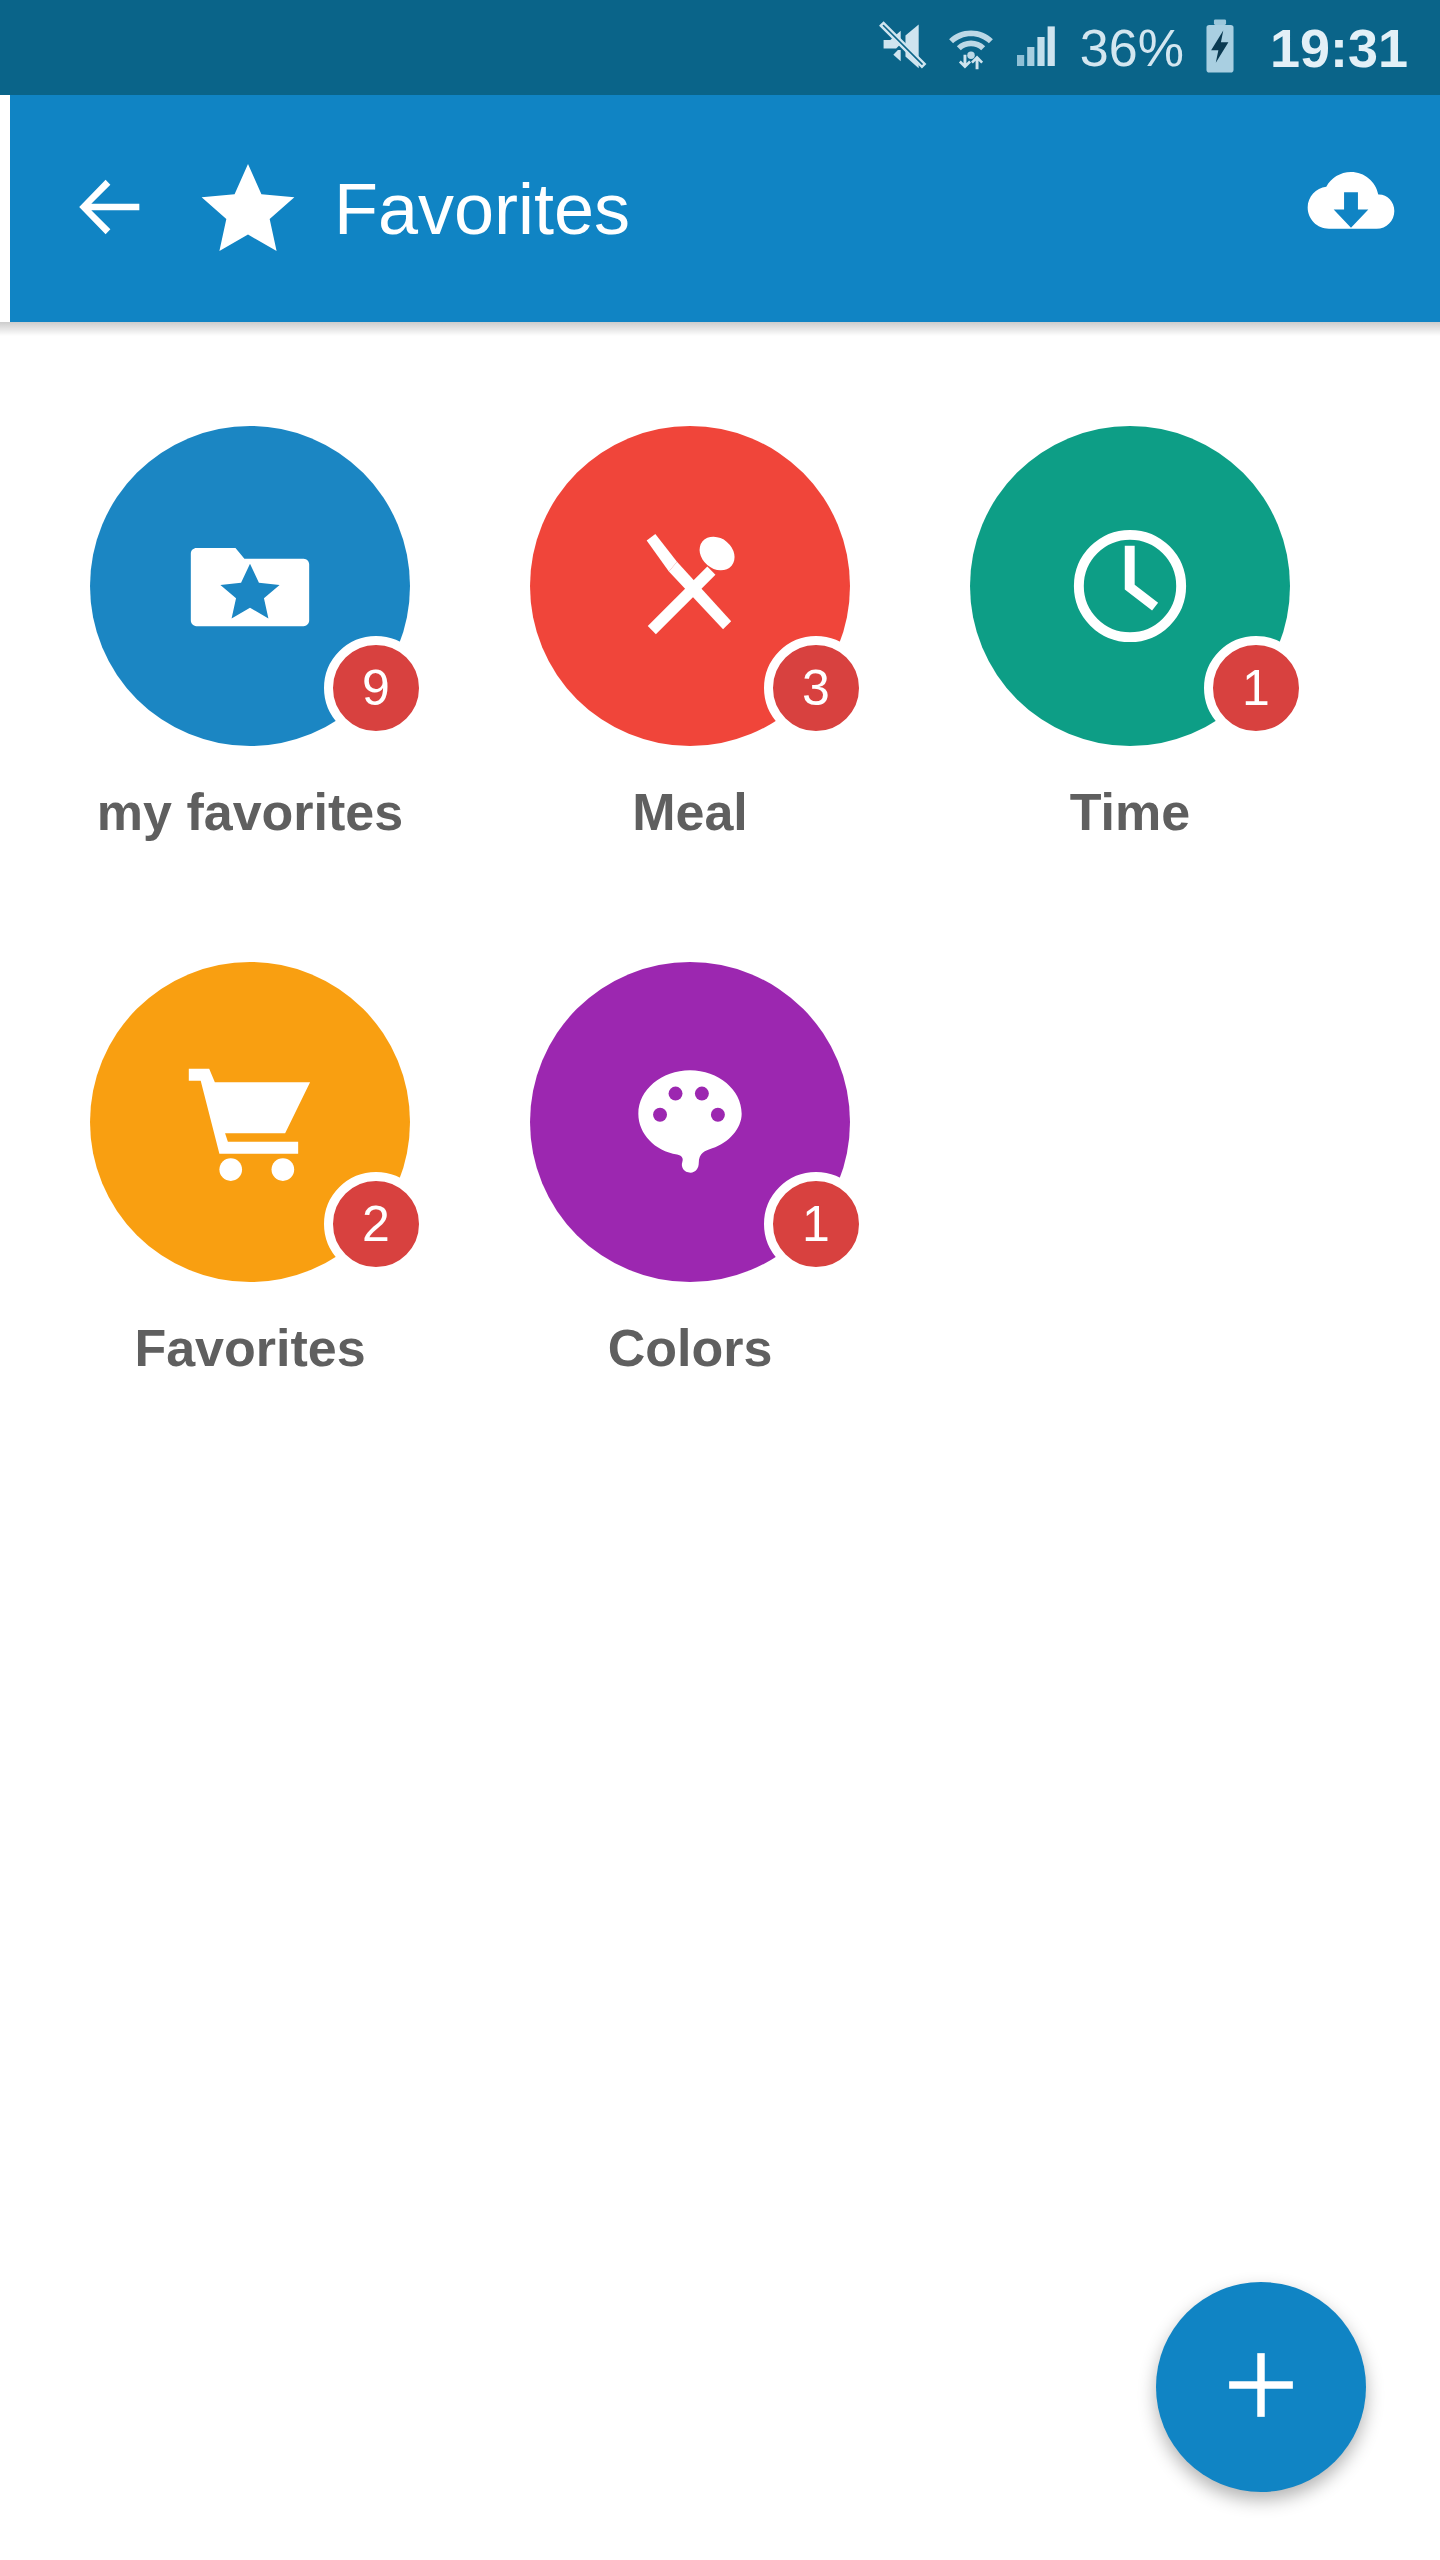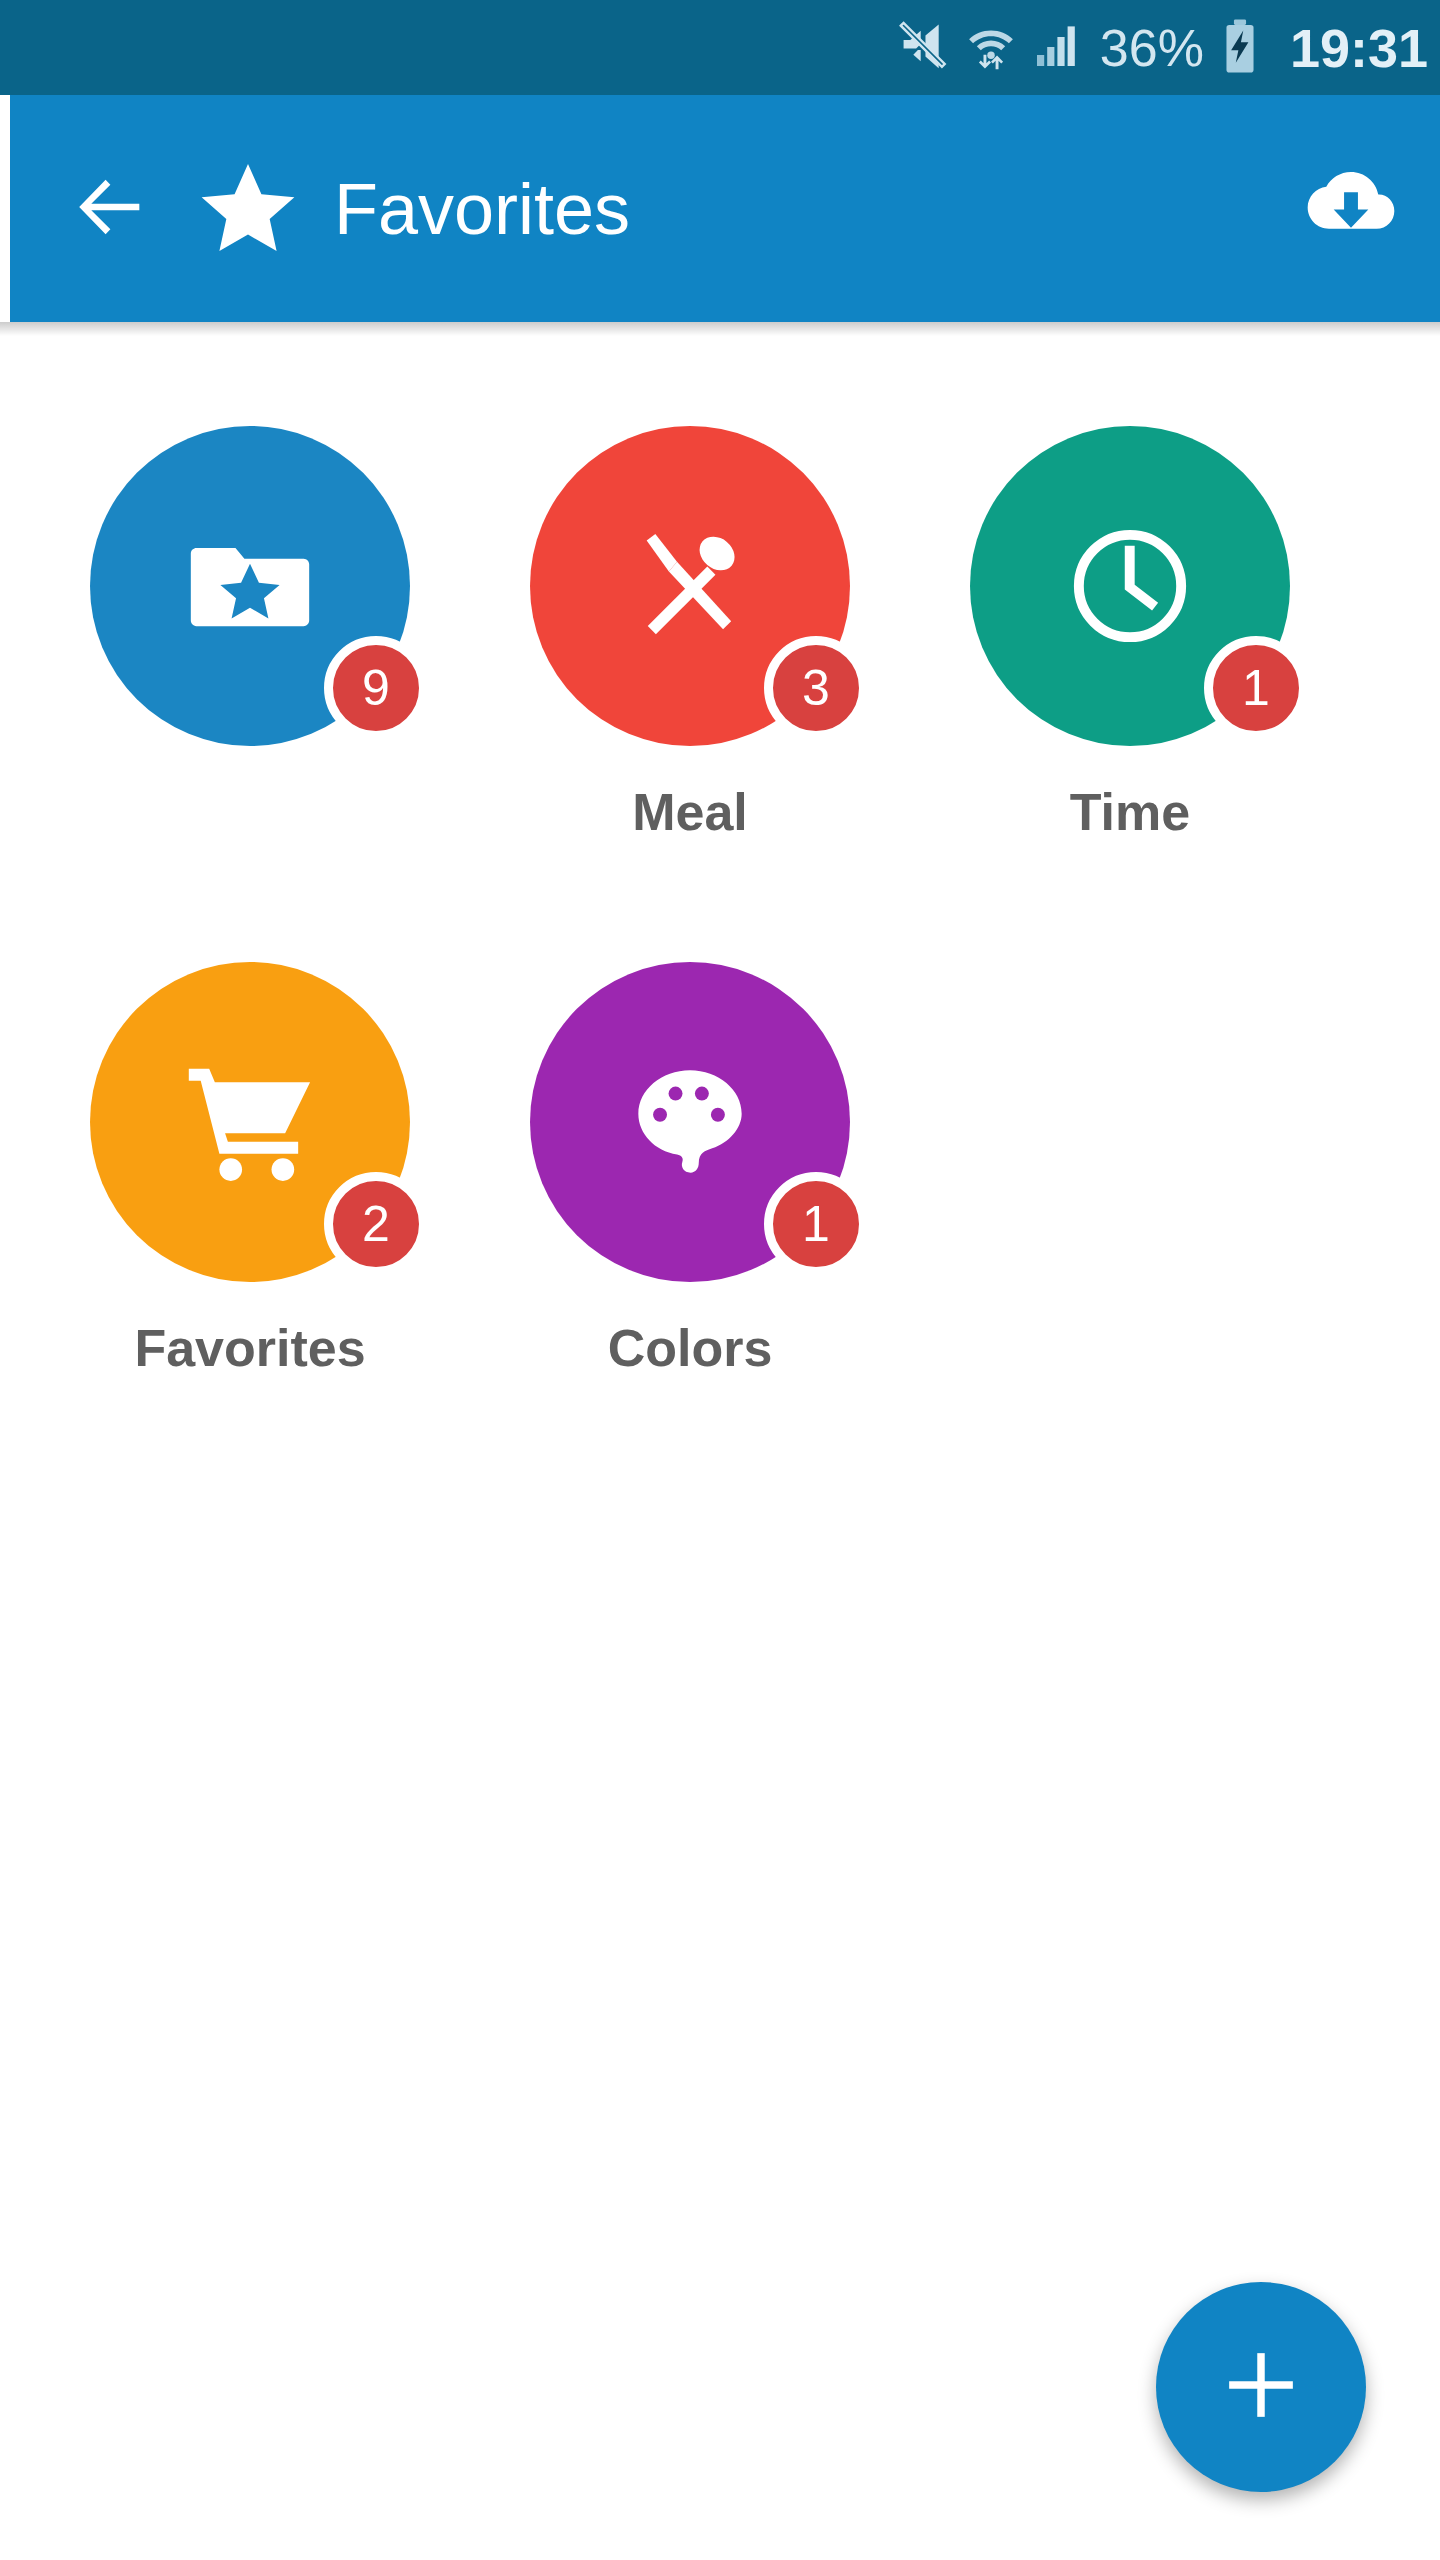--- a/index.html
+++ b/index.html
@@ -19,21 +19,21 @@
   
   .status-bar {
     position: absolute;
     top: 0; left: 0;
     width: 1440px;
     height: 95px;
     background: #0a6489;
     display: flex;
     align-items: center;
     justify-content: flex-end;
-    padding-right: 12px;
+    padding-right: 32px;
     box-sizing: border-box;
   }
   .sb-group {
     display: flex;
     align-items: center;
     gap: 18px;
   }
   .sb-icon { display: block; }
   .sb-text {
     color: #d3e6f0;
@@ -272,20 +272,21 @@
         <div class="bubble" style="background:#1b86c3;">
           <span>
             <svg width="134" height="134" viewBox="0 0 24 24">
               <path d="M2.4 5.2h7.0l1.6 1.9h10.6c.6 0 1.0.5 1.0 1.0v10.1c0 .6-.5 1.0-1.0 1.0H2.4c-.6 0-1.0-.5-1.0-1.0V6.2c0-.6.5-1.0 1.0-1.0z" fill="#ffffff"></path>
               <path d="M12 8.0l1.6 3.4 3.7.4-2.8 2.4.8 3.6L12 15.9l-3.3 1.9.8-3.6-2.8-2.4 3.7-.4z" fill="#1b86c3"></path>
             </svg>
           </span>
         </div>
         <div class="badge">9</div>
       </div>
+      <div class="tile-label">my favorites</div>
     </div>
 
     <div class="tile">
       <div class="bubble-wrap">
         <div class="bubble" style="background:#f0453a;">
           <span>
             <svg width="130" height="130" viewBox="0 0 24 24">
 
               <path d="M4.0 3.6l1.6-1.2 4.0 5.1-1.5 1.8z" fill="#ffffff"></path>
               <path d="M8.1 9.3l1.5-1.8 10.0 11.0-1.5 1.5z" fill="#ffffff"></path>

